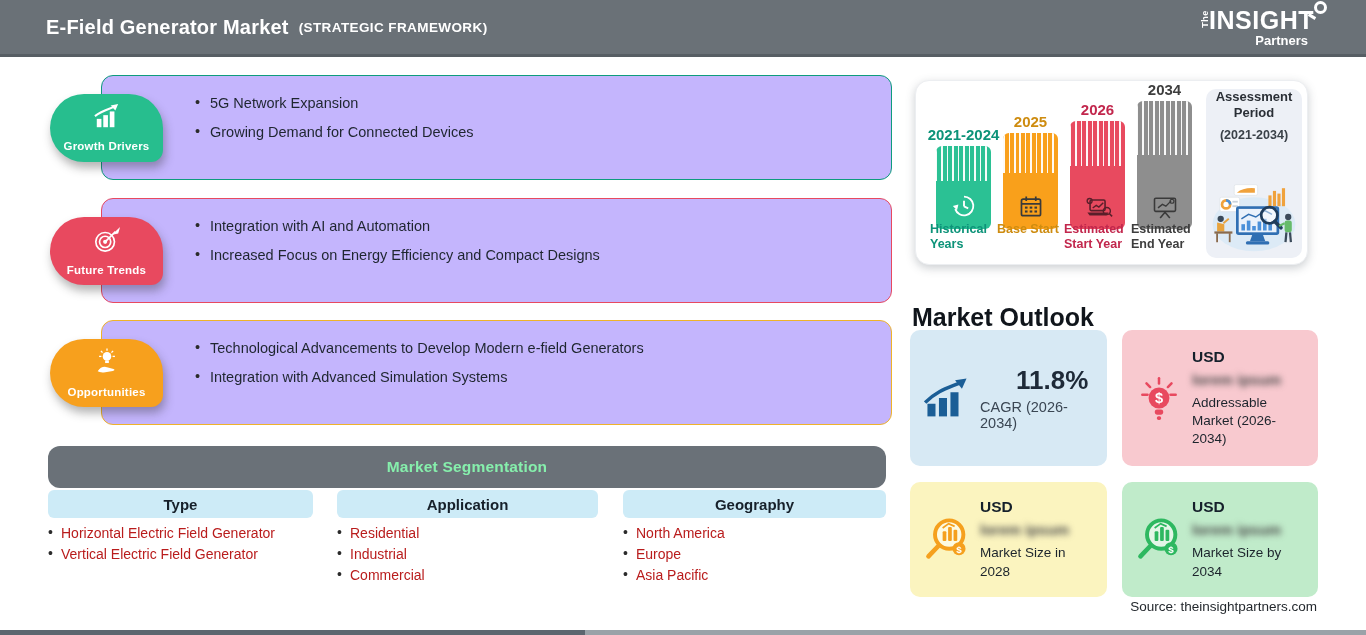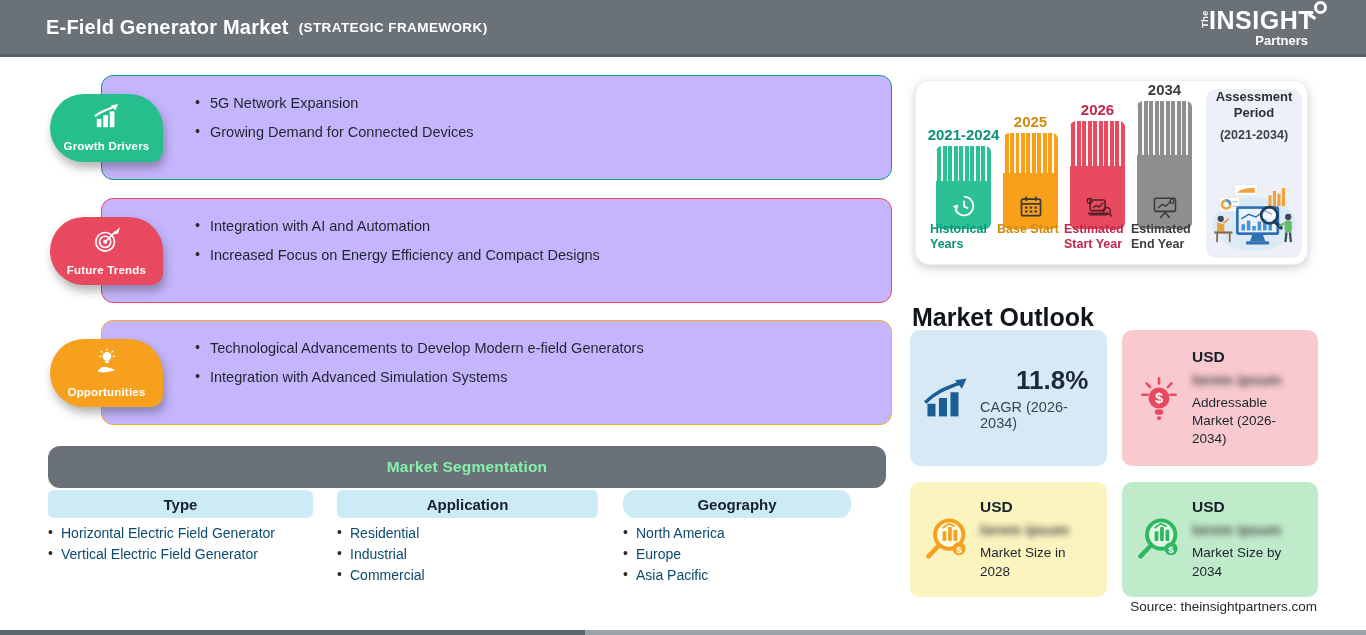--- a/index.html
+++ b/index.html
@@ -44,26 +44,26 @@
 
   
   .seg-bar{position:absolute;left:48px;top:446px;width:838px;height:42px;background:#6A7178;
            border-radius:12px;display:flex;align-items:center;justify-content:center;
            color:#86efac;font-size:15.5px;font-weight:bold;letter-spacing:.2px;}
   .seg-head{position:absolute;top:490px;height:28px;background:#CDEBF7;border-radius:6px;
             display:flex;align-items:center;justify-content:center;font-size:15px;
             font-weight:bold;color:#16202A;}
   .seg-head-type{left:48px;width:265px;}
   .seg-head-app{left:337px;width:261px;}
-  .seg-head-geo{left:623px;width:228px;border-radius:12px;}
+  .seg-head-geo{left:623px;width:263px;}
   .seg-list{position:absolute;top:526px;margin:0;padding:0;list-style:none;}
   .seg-list-type{left:48px;}
   .seg-list-app{left:337px;}
   .seg-list-geo{left:623px;}
-  .seg-list li{position:relative;padding-left:13px;font-size:14px;color:#0c4a6e;
+  .seg-list li{position:relative;padding-left:13px;font-size:14px;color:#b91c1c;
                margin-bottom:7px;line-height:1.0;}
   .seg-list li::before{content:"\2022";position:absolute;left:0;top:-1px;color:#2b2b2b;}
 
   
   .chart-card{position:absolute;left:915px;top:80px;width:393px;height:185px;background:#fff;
               border:1px solid #ECEEF1;border-radius:14px;
               box-shadow:0 3px 10px rgba(70,80,90,.28);}
   .bar-col{position:absolute;top:0;height:148px;width:55px;display:flex;flex-direction:column;
            justify-content:flex-end;align-items:center;}
   .bc1{left:20px;} .bc2{left:87px;} .bc3{left:154px;} .bc4{left:221px;}

